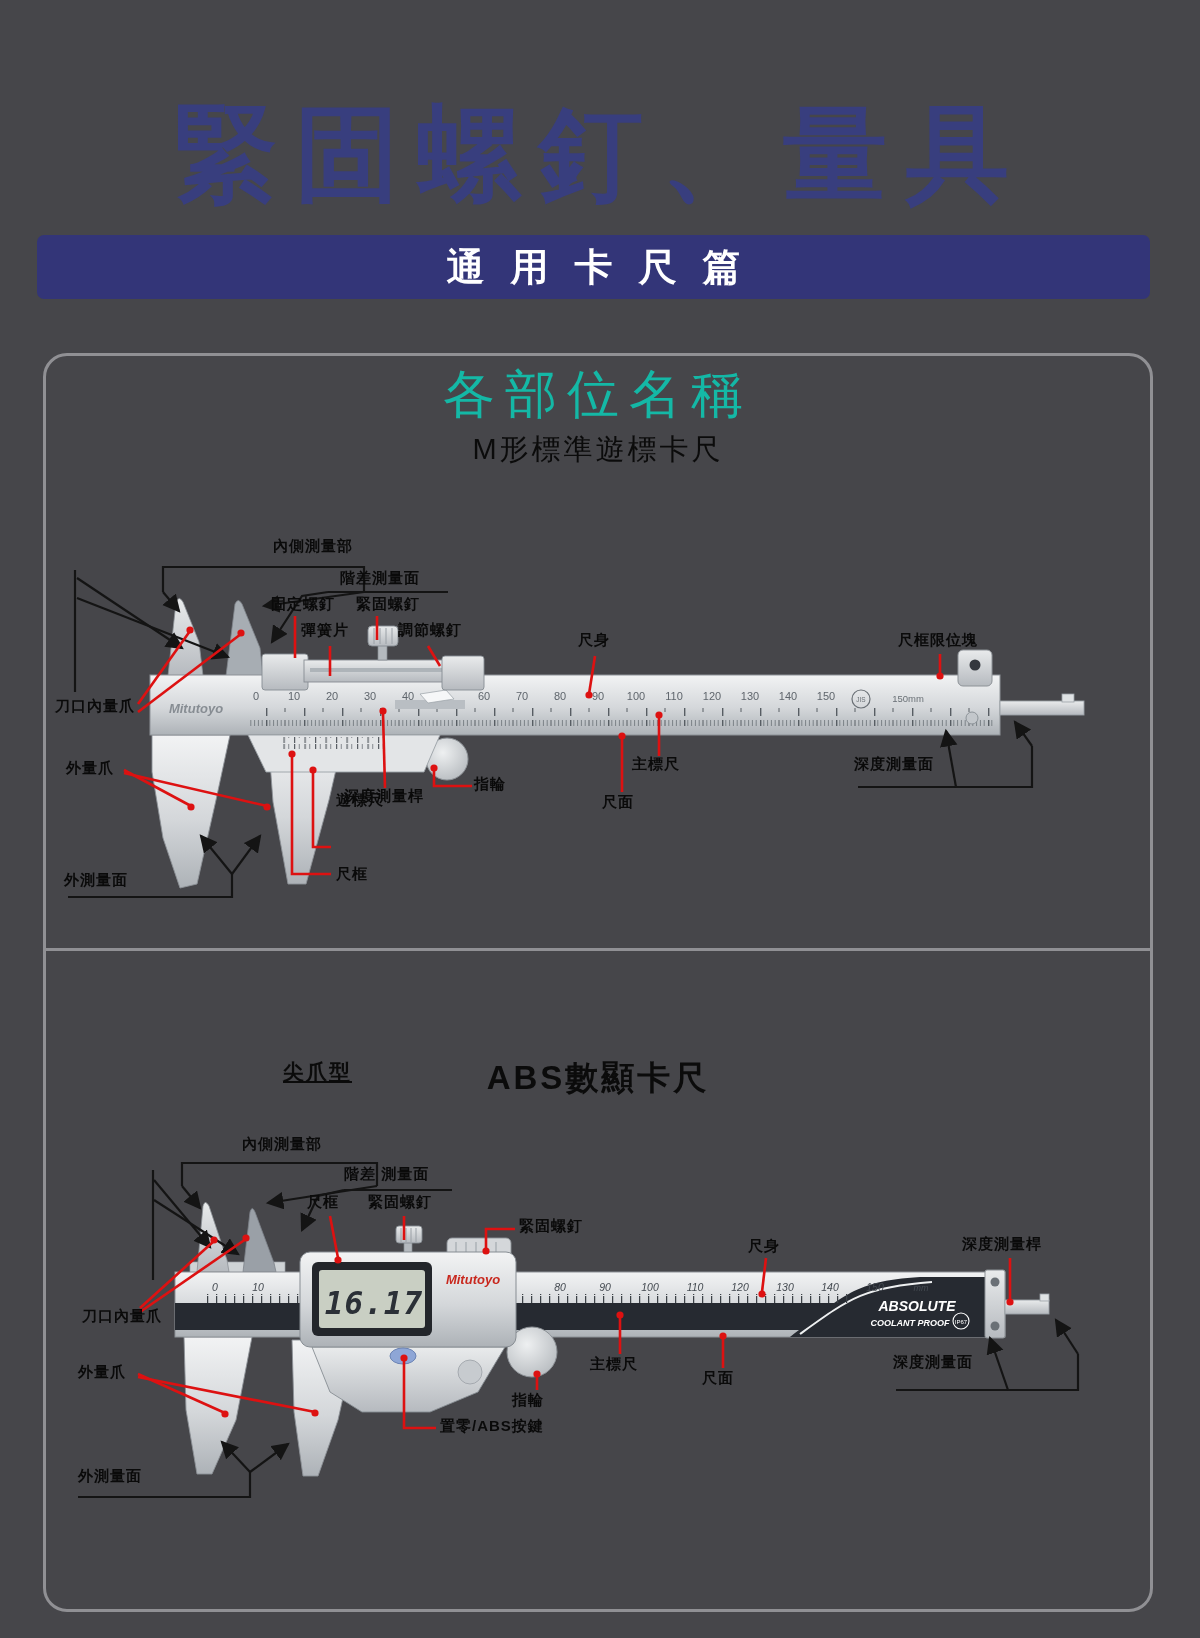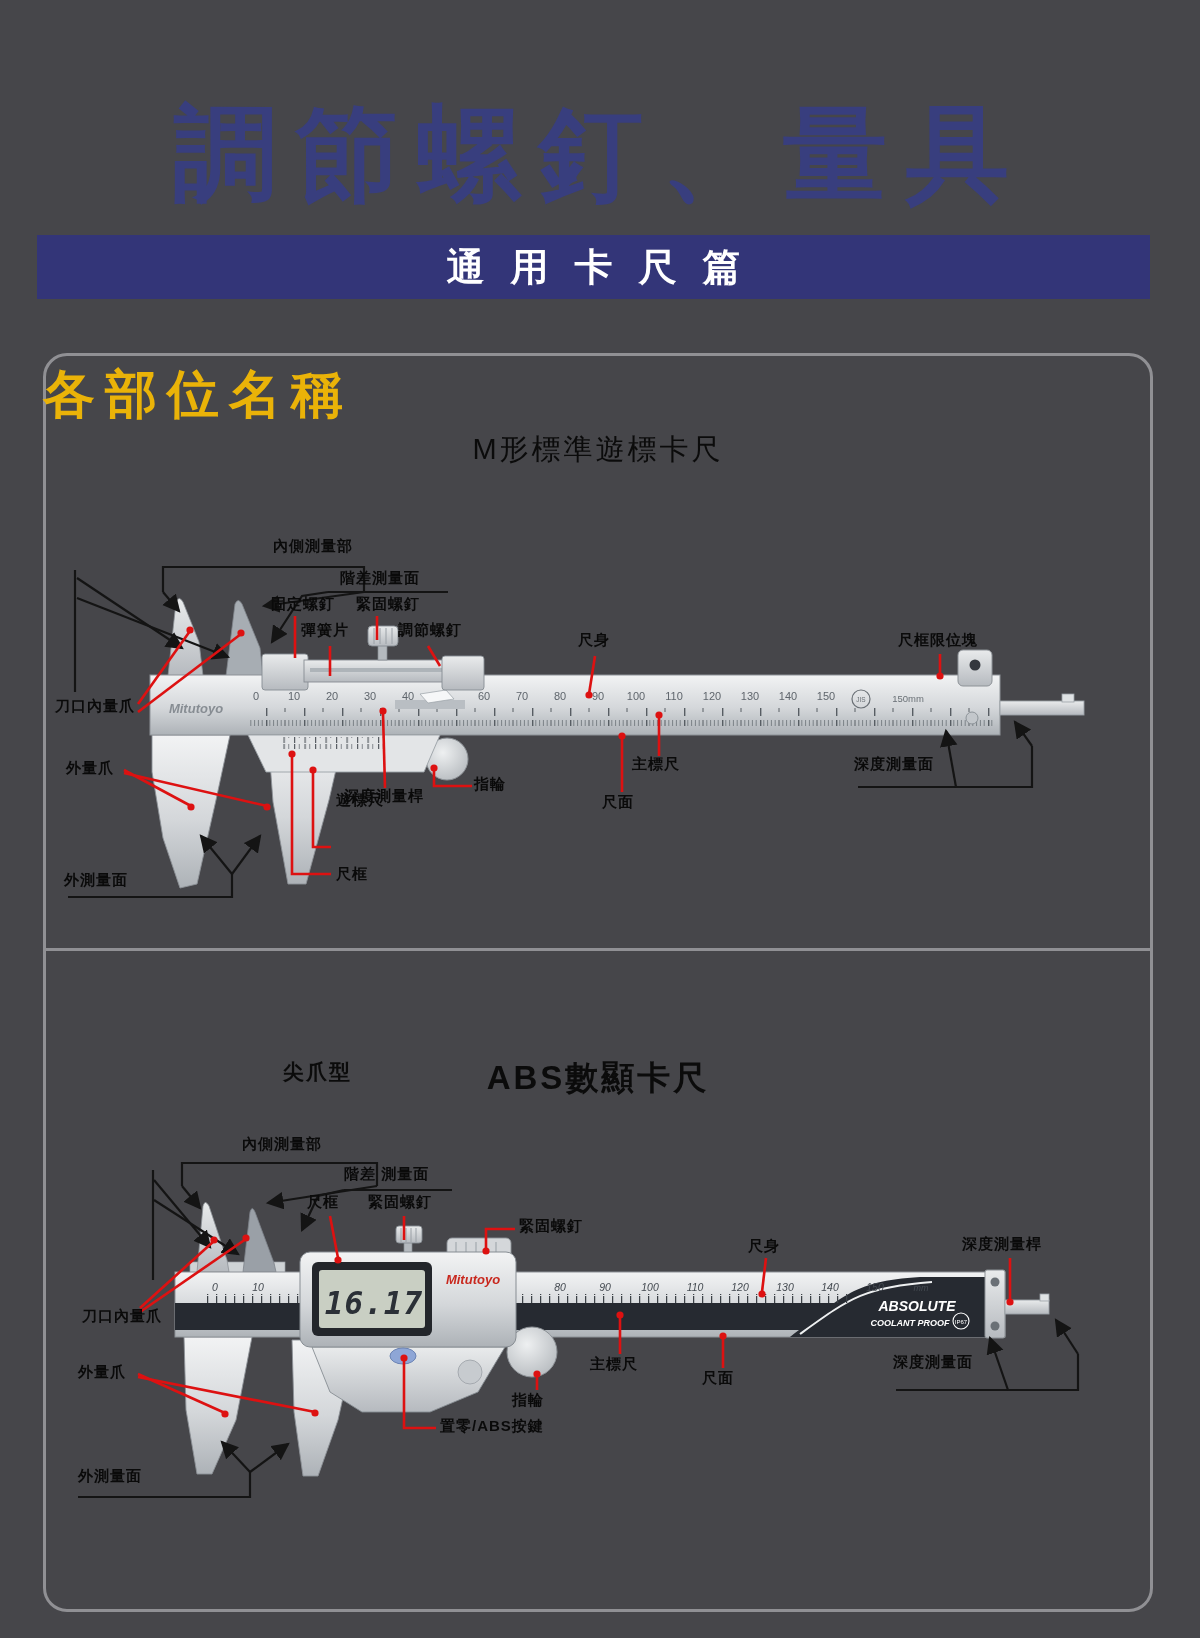--- a/index.html
+++ b/index.html
@@ -6,53 +6,53 @@
   body{
     width:1200px;height:1638px;background:#46464a;position:relative;overflow:hidden;
     font-family:"Liberation Sans","DejaVu Sans",sans-serif;
   }
   .main-title{
     position:absolute;left:0;top:86px;width:1200px;text-align:center;
     font-size:104px;font-weight:bold;letter-spacing:18px;color:#383e7e;white-space:nowrap;
   }
   .banner{
     position:absolute;left:37px;top:235px;width:1113px;height:64px;background:#333578;
-    display:flex;align-items:center;justify-content:center;
+    display:flex;align-items:center;justify-content:center;border-radius:7px;
   }
   .banner span{color:#ffffff;font-size:38px;font-weight:bold;letter-spacing:26px;text-indent:26px;}
   .panel{
     position:absolute;left:43px;top:353px;width:1110px;height:1259px;
     border:3px solid #909094;border-radius:24px;box-sizing:border-box;
   }
   .divider{position:absolute;left:46px;top:948px;width:1104px;height:3px;background:#909094;}
   .h1{
-    position:absolute;left:43px;top:360px;width:1110px;text-align:left;
-    font-size:52px;font-weight:bold;color:#eab308;letter-spacing:10px;
+    position:absolute;left:43px;top:360px;width:1110px;text-align:center;
+    font-size:52px;font-weight:normal;color:#14b8a6;letter-spacing:10px;
   }
   .h2{
     position:absolute;left:43px;top:430px;width:1110px;text-align:center;
     font-size:29px;font-weight:normal;color:#0b0b0b;letter-spacing:3px;
   }
   .h3{
     position:absolute;left:43px;top:1012px;width:1110px;text-align:center;
     font-size:33px;font-weight:bold;color:#0b0b0b;letter-spacing:3px;margin-top:44px;
   }
   .h4{
-    position:absolute;left:283px;top:1058px;font-size:21px;font-weight:bold;color:#0b0b0b;letter-spacing:2px;
+    position:absolute;left:283px;top:1058px;font-size:21px;font-weight:bold;color:#0b0b0b;letter-spacing:2px;text-decoration:underline;
   }
   .lbl{
     position:absolute;font-size:15px;font-weight:bold;color:#0a0a0a;
     white-space:nowrap;letter-spacing:1px;line-height:1.05;
   }
   svg.art{position:absolute;left:0;top:0;}
 </style>
 </head>
 <body>
 
-<div class="main-title">調節螺釘、量具</div>
+<div class="main-title">緊固螺釘、量具</div>
 <div class="banner">
     <span>通用卡尺篇</span>
   </div>
 <div class="panel"></div>
 <div class="divider"></div>
 
 <div class="h1">各部位名稱</div>
 <div class="h2">M形標準遊標卡尺</div>
 <div class="h3">ABS數顯卡尺</div>
 <div class="h4">尖爪型</div>

